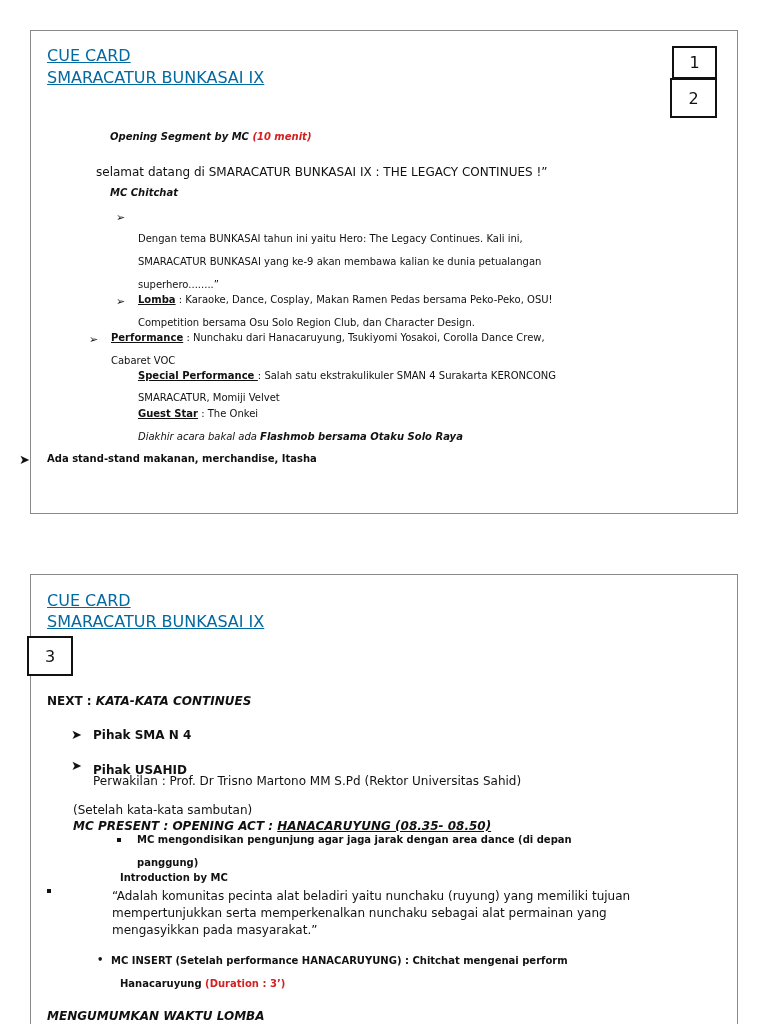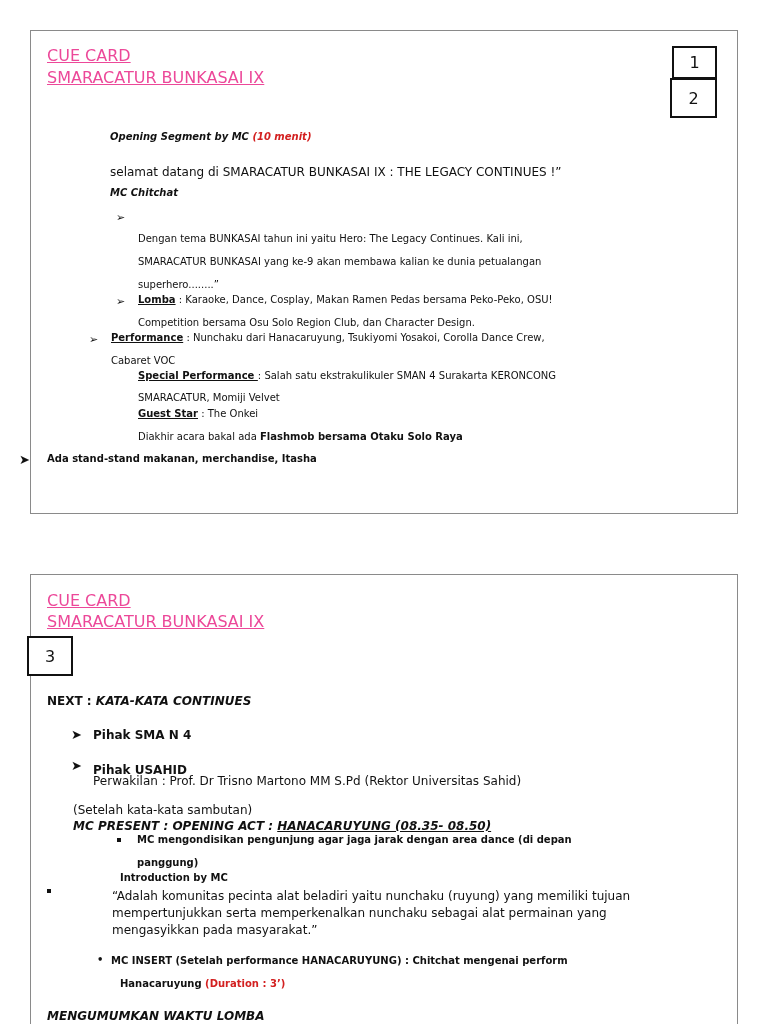--- a/index.html
+++ b/index.html
@@ -3,21 +3,21 @@
 <meta charset="utf-8">
 <style>
   html, body { margin:0; padding:0; }
   body { width:768px; height:1024px; background:#ffffff; position:relative; overflow:hidden;
          font-family:"DejaVu Sans", sans-serif; color:#111; }
   .card { position:absolute; left:30px; width:708px; background:#fff;
           border:1px solid #8a8a8a; box-sizing:border-box; }
   #card1 { top:30px; height:484px; }
   #card2 { top:574px; height:470px; }
   .abs { position:absolute; white-space:nowrap; }
-  .title { font-size:16px; text-decoration:underline; line-height:21px; color:#ec4899; }
+  .title { font-size:16px; text-decoration:underline; line-height:21px; color:#0369a1; }
   .numbox { position:absolute; border:2px solid #111; box-sizing:border-box; background:#fff;
             font-size:16px; display:flex; align-items:center; justify-content:center; }
   .t13 { font-size:10px; }
   .t12 { font-size:12px; }
   .b { font-weight:bold; }
   .i { font-style:italic; }
   .u { text-decoration:underline; }
   .red { color:#d32020; }
   .arrow { font-size:11px; }
   .bigarrow { font-size:13px; font-weight:bold; }
@@ -30,21 +30,21 @@
   <div class="abs title" style="left:16px;top:14px;">CUE CARD</div>
   <div class="abs title" style="left:16px;top:36px;">SMARACATUR BUNKASAI IX</div>
   <div class="numbox" style="left:641px;top:15px;width:45px;height:33px;">1</div>
   <div class="numbox" style="left:639px;top:47px;width:47px;height:40px;">2</div>
 
   <div class="abs t13 b i" style="left:79px;top:100px;">
     <span>Opening Segment by MC</span>
     <span class="red">(10 menit)</span>
   </div>
 
-  <div class="abs t12" style="left:79px;top:134px;">selamat datang di SMARACATUR BUNKASAI IX : THE LEGACY CONTINUES !”</div>
+  <div class="abs t12" style="left:65px;top:134px;">selamat datang di SMARACATUR BUNKASAI IX : THE LEGACY CONTINUES !”</div>
   <div class="abs t13 b i" style="left:79px;top:156px;">MC Chitchat</div>
 
   <div class="abs arrow" style="left:85px;top:180px;">➢</div>
   <div class="abs t13" style="left:107px;top:202px;">Dengan tema BUNKASAI tahun ini yaitu Hero: The Legacy Continues. Kali ini,</div>
   <div class="abs t13" style="left:107px;top:225px;text-align:right;">SMARACATUR BUNKASAI yang ke-9 akan membawa kalian ke dunia petualangan</div>
   <div class="abs t13" style="left:107px;top:248px;">superhero........”</div>
 
   <div class="abs arrow" style="left:85px;top:264px;">➢</div>
   <div class="abs t13" style="left:107px;top:286px;">Competition bersama Osu Solo Region Club, dan Character Design.</div>
   <div class="abs t13" style="left:107px;top:263px;">
@@ -57,21 +57,21 @@
   </div>
   <div class="abs t13" style="left:80px;top:324px;">Cabaret VOC</div>
 
   <div class="abs t13" style="left:107px;top:339px;">
     <span class="b u">Special Performance </span><span>: Salah satu ekstrakulikuler SMAN 4 Surakarta KERONCONG</span>
   </div>
   <div class="abs t13" style="left:107px;top:361px;">SMARACATUR, Momiji Velvet</div>
   <div class="abs t13" style="left:107px;top:377px;">
     <span class="b u">Guest Star</span><span> : The Onkei</span>
   </div>
-  <div class="abs t13" style="left:107px;top:400px;">
+  <div class="abs t13" style="left:107px;top:400px;font-style:italic;">
     <span>Diakhir acara bakal ada </span><span class="b">Flashmob bersama Otaku Solo Raya</span>
   </div>
 
   <div class="abs bigarrow" style="left:-12px;top:421px;">➤</div>
   <div class="abs t13 b" style="left:16px;top:422px;">Ada stand-stand makanan, merchandise, Itasha</div>
 </div>
 
 <div id="card2" class="card">
   <div class="abs title" style="left:16px;top:15px;">CUE CARD</div>
   <div class="abs title" style="left:16px;top:36px;">SMARACATUR BUNKASAI IX</div>

